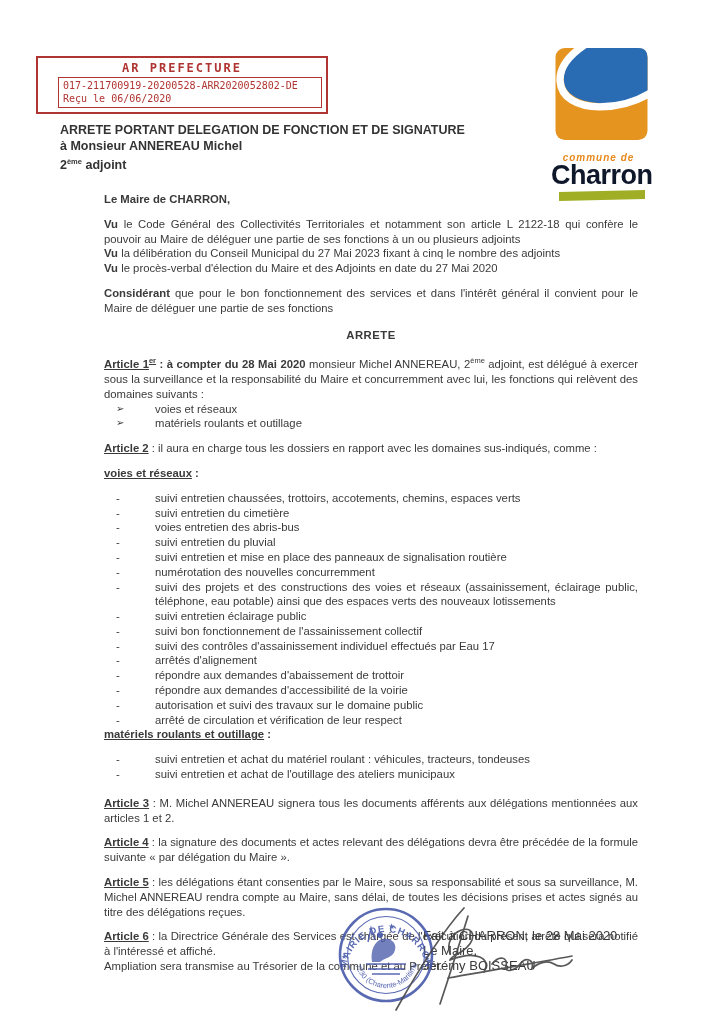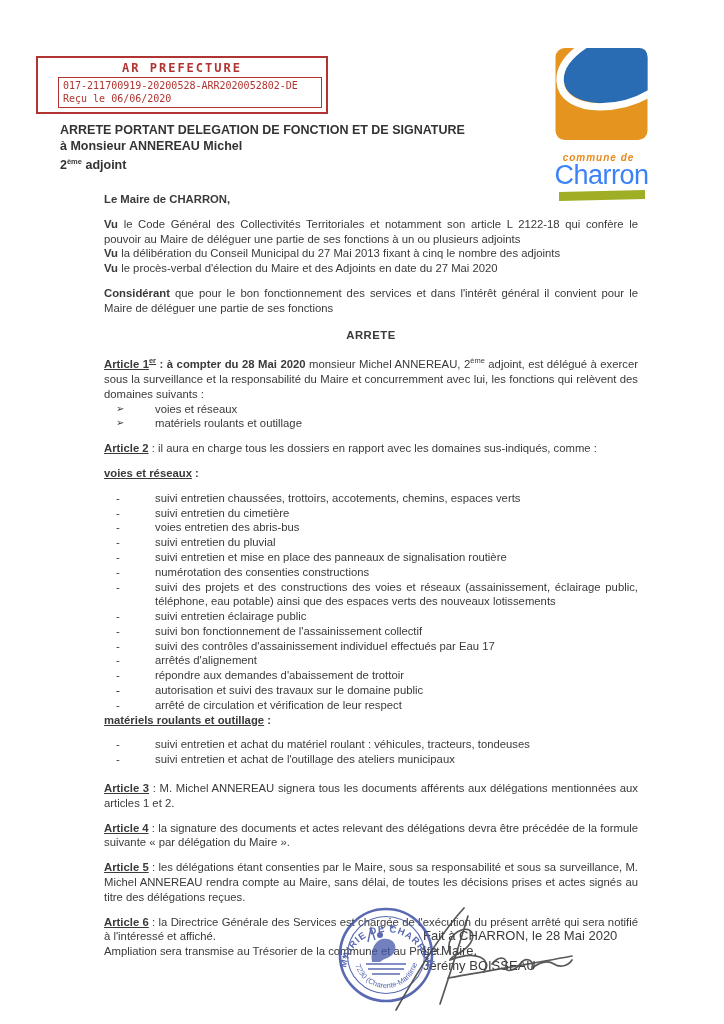--- a/index.html
+++ b/index.html
@@ -21,21 +21,21 @@
     color: #b03431;
     font-family: "DejaVu Sans Mono", monospace;
   }
   .ar-stamp .ttl { text-align: center; font-size: 12px; font-weight: bold; letter-spacing: 2px; padding: 1px 0 2px; }
   .ar-stamp .inner { border: 1.5px solid #b03431; padding: 1px 4px 2px; font-size: 10px; line-height: 13px; white-space: nowrap; margin-left: 16px; }
 
   
   .logo { position: absolute; left: 551px; top: 48px; width: 101px; text-align: center; }
   .logo .mark { width: 95px; height: 92px; display: block; margin: 0 auto; }
   .logo .commune { font-size: 10px; font-weight: bold; color: #e8891b; letter-spacing: 1px; margin-top: 12px; text-align: center; padding-right: 6px; font-style: italic; }
-  .logo .name { font-size: 27px; font-weight: normal; color: #3b82f6; line-height: 24px; letter-spacing: -0.5px; }
+  .logo .name { font-size: 27px; font-weight: bold; color: #0f172a; line-height: 24px; letter-spacing: -0.5px; }
   .logo .bar { width: 86px; height: 9px; background: #9fae25; margin: 4px auto 0; transform: skewY(-1.2deg); }
 
   
   .title-block { position: absolute; left: 60px; top: 122px; width: 540px; text-align: left; font-weight: bold; font-size: 12.5px; line-height: 16px; color: #333; }
 
   
   .content { position: absolute; left: 92px; top: 192px; width: 546px; font-size: 11.3px; line-height: 14.8px; text-align: justify; }
   .content p { margin: 0 0 10px 0; padding-left: 12px; }
   .b { font-weight: bold; }
   .u { text-decoration: underline; }
@@ -84,21 +84,21 @@
     <div>à Monsieur ANNEREAU Michel</div>
     <div><span>2</span><span class="sup">ème</span><span> adjoint</span></div>
   </div>
 
   <div class="content">
 
     <p class="b">Le Maire de CHARRON,</p>
 
     <p>
       <span><span class="b">Vu</span><span> le Code Général des Collectivités Territoriales et notamment son article L 2122-18 qui confère le pouvoir au Maire de déléguer une partie de ses fonctions à un ou plusieurs adjoints</span></span><br>
-      <span><span class="b">Vu</span><span> la délibération du Conseil Municipal du 27 Mai 2013 fixant à cinq le nombre des adjoints</span></span><br>
+      <span><span class="b">Vu</span><span> la délibération du Conseil Municipal du 27 Mai 2023 fixant à cinq le nombre des adjoints</span></span><br>
       <span><span class="b">Vu</span><span> le procès-verbal d'élection du Maire et des Adjoints en date du 27 Mai 2020</span></span>
     </p>
 
     <p><span class="b">Considérant</span><span> que pour le bon fonctionnement des services et dans l'intérêt général il convient pour le Maire de déléguer une partie de ses fonctions</span></p>
 
     <p class="b center arrete">ARRETE</p>
 
     <p style="margin-bottom:0"><span class="b u">Article 1</span><span class="b u sup">er</span><span class="b"> : </span><span class="b">à compter du 28 Mai 2020</span><span> monsieur Michel ANNEREAU, 2</span><span class="sup">ème</span><span> adjoint, est délégué à exercer sous la surveillance et la responsabilité du Maire et concurremment avec lui, les fonctions qui relèvent des domaines suivants :</span></p>
 
     <ul class="doc-list arrow-list">
@@ -109,28 +109,28 @@
 
     <p class="sect-head"><span class="b u">Article 2</span><span> : il aura en charge tous les dossiers en rapport avec les domaines sus-indiqués, comme :</span></p>
     <p class="sect-head"><span class="b u">voies et réseaux</span><span class="b"> :</span></p>
 
     <ul class="doc-list">
       <li><span class="marker">-</span><span>suivi entretien chaussées, trottoirs, accotements, chemins, espaces verts</span></li>
       <li><span class="marker">-</span><span>suivi entretien du cimetière</span></li>
       <li><span class="marker">-</span><span>voies entretien des abris-bus</span></li>
       <li><span class="marker">-</span><span>suivi entretien du pluvial</span></li>
       <li><span class="marker">-</span><span>suivi entretien et mise en place des panneaux de signalisation routière</span></li>
-      <li><span class="marker">-</span><span>numérotation des consenties constructions</span></li>
+      <li><span class="marker">-</span><span>numérotation des nouvelles concurremment</span></li>
       <li><span class="marker">-</span><span>suivi des projets et des constructions des voies et réseaux (assainissement, éclairage public, téléphone, eau potable) ainsi que des espaces verts des nouveaux lotissements</span></li>
       <li><span class="marker">-</span><span>suivi entretien éclairage public</span></li>
       <li><span class="marker">-</span><span>suivi bon fonctionnement de l'assainissement collectif</span></li>
       <li><span class="marker">-</span><span>suivi des contrôles d'assainissement individuel effectués par Eau 17</span></li>
       <li><span class="marker">-</span><span>arrêtés d'alignement</span></li>
       <li><span class="marker">-</span><span>répondre aux demandes d'abaissement de trottoir</span></li>
-      <li><span class="marker">-</span></li>
+      <li><span class="marker">-</span><span>répondre aux demandes d'accessibilité de la voirie</span></li>
       <li><span class="marker">-</span><span>autorisation et suivi des travaux sur le domaine public</span></li>
       <li><span class="marker">-</span><span>arrêté de circulation et vérification de leur respect</span></li>
     </ul>
 
     <p class="sect-head"><span class="b u">matériels roulants et outillage</span><span class="b"> :</span></p>
 
     <ul class="doc-list">
       <li><span class="marker">-</span><span>suivi entretien et achat du matériel roulant : véhicules, tracteurs, tondeuses</span></li>
       <li><span class="marker">-</span><span>suivi entretien et achat de l'outillage des ateliers municipaux</span></li>
     </ul>

